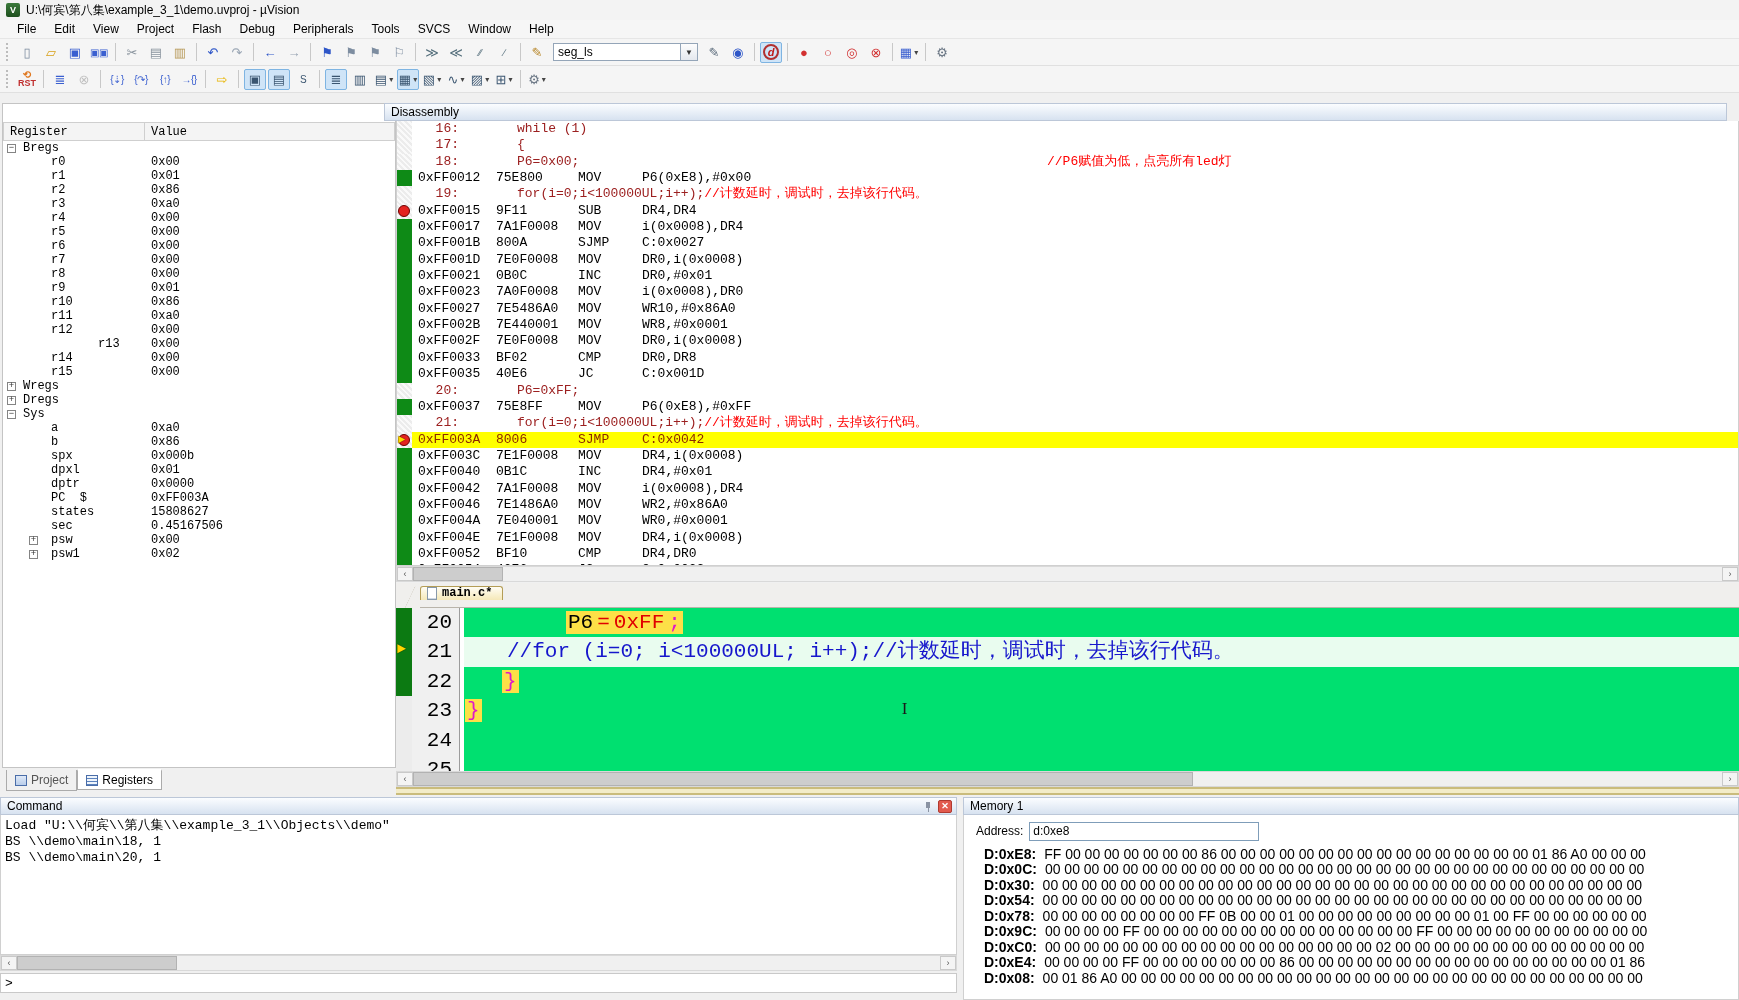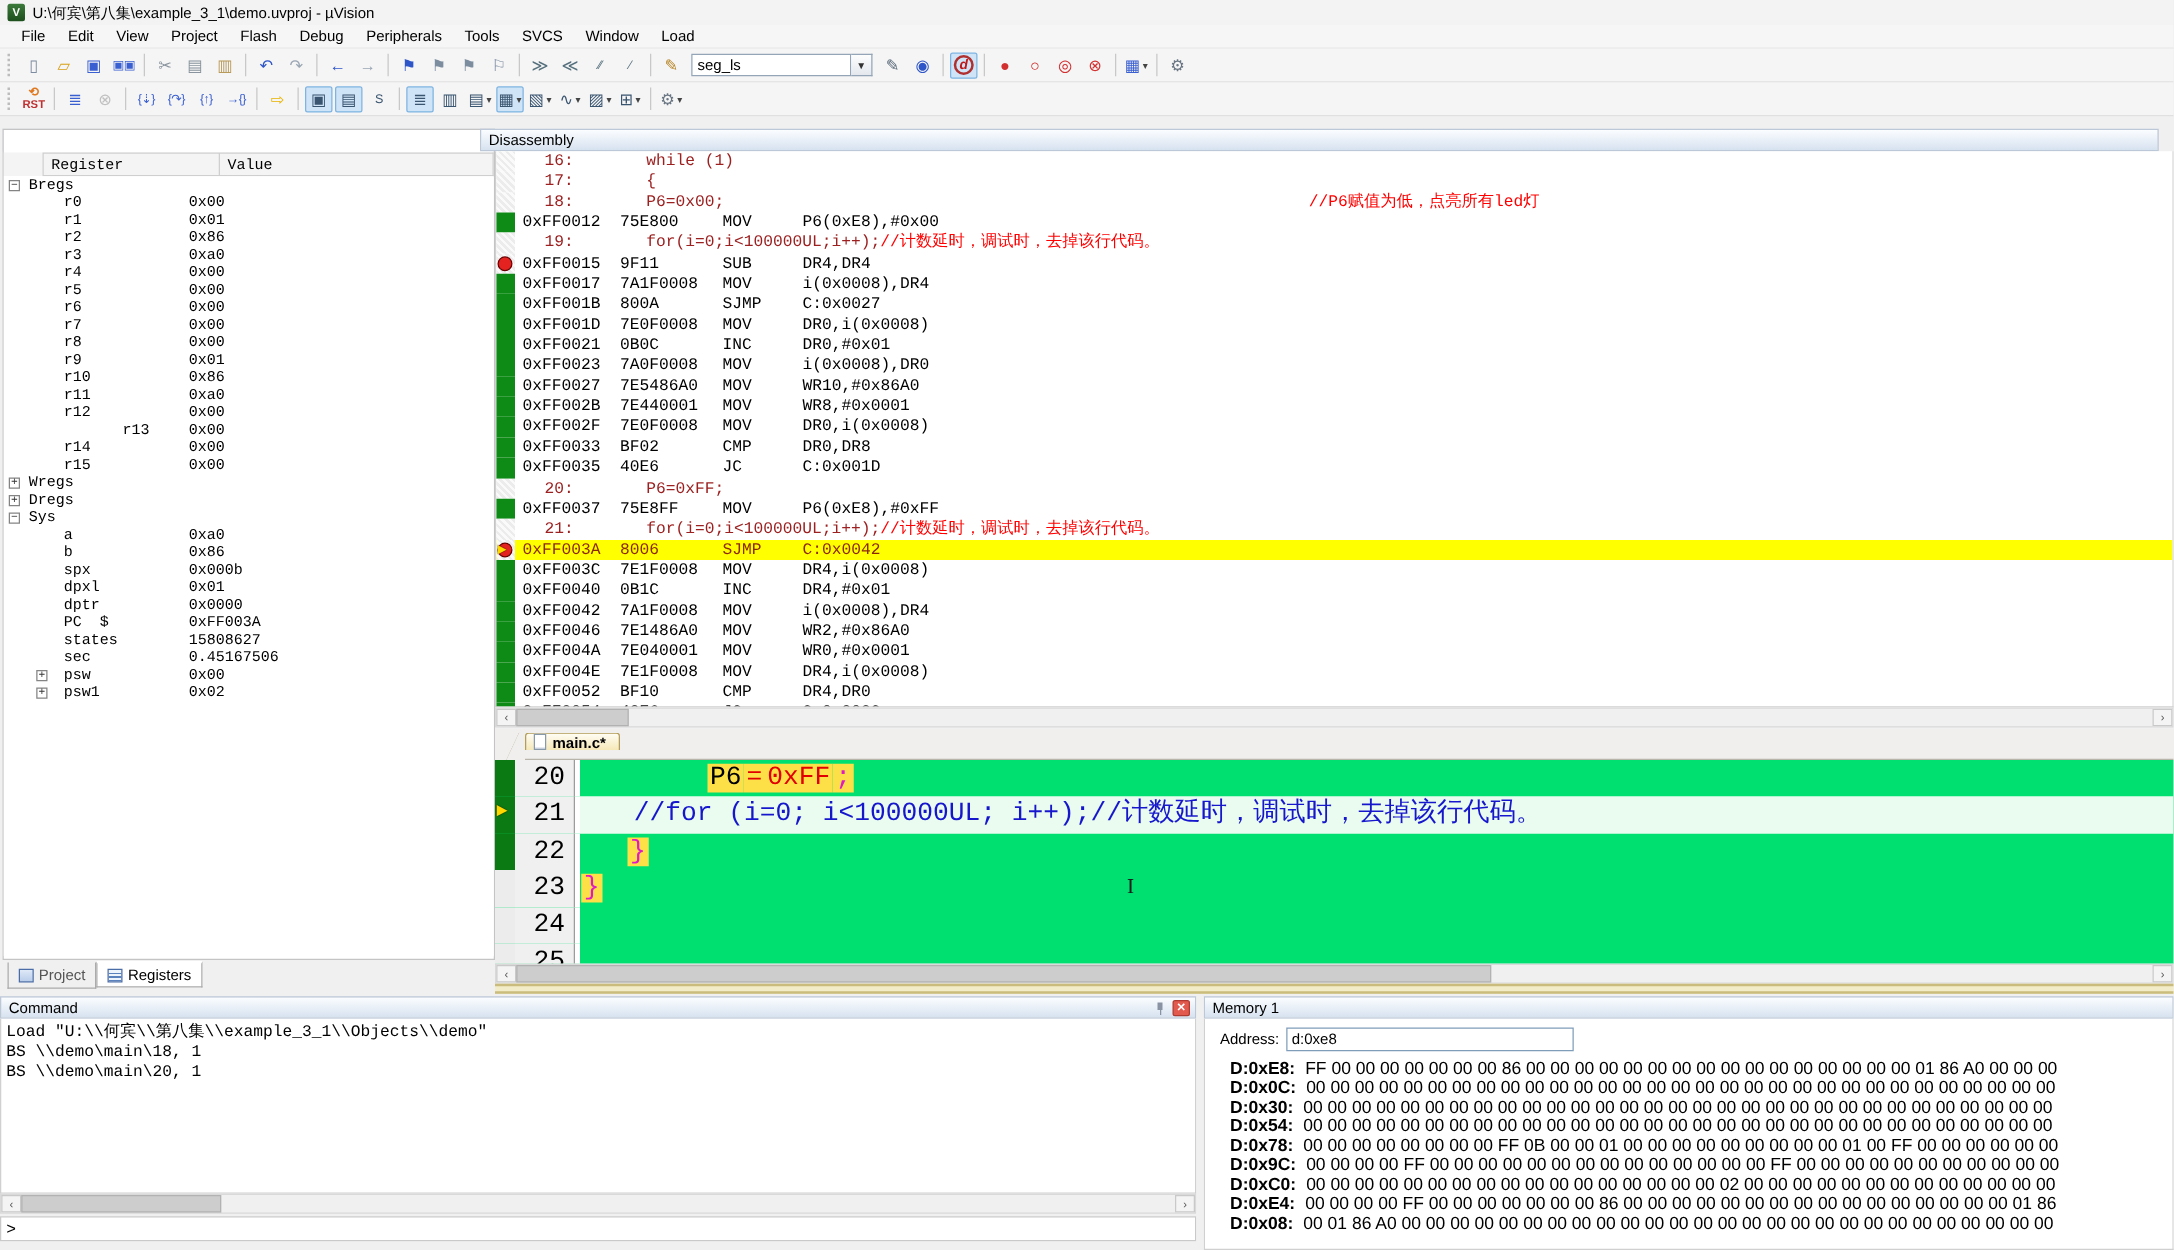--- a/index.html
+++ b/index.html
@@ -40,21 +40,21 @@
   .hscroll { position:absolute; height:16px; background:#f0f0f0; border:1px solid #d9d9d9; display:flex; align-items:stretch; }
   .sb-btn { width:16px; background:#f4f4f4; border:1px solid #c9c9c9; color:#555; font-size:9px; line-height:13px; text-align:center; }
   .sb-track { flex:1; position:relative; }
   .sb-thumb { position:absolute; top:0; height:100%; background:#cdcdcd; border:1px solid #b2b2b2; }
 
   
   #registers-panel { position:absolute; left:2px; top:103px; width:394px; height:665px; background:#fff; border:1px solid #c4c4c4; }
   #registers-header { left:2px; top:103px; width:394px; }
   #reg-colhead { position:absolute; left:3px; top:122px; width:392px; height:19px; display:flex; background:#f4f4f4; font-family:"Liberation Mono", monospace; font-size:12px; }
   #reg-colhead .col { border:1px solid #cfcfcf; border-left:none; padding:2px 6px; }
-  #reg-colhead .col:first-child { width:142px; border-left:1px solid #cfcfcf;margin-left:31px; }
+  #reg-colhead .col:first-child { width:142px; border-left:1px solid #cfcfcf; }
   #reg-colhead .col:last-child { flex:1; }
   #reg-body { position:absolute; left:3px; top:141px; width:392px; height:624px; overflow:hidden; font-family:"Liberation Mono", monospace; font-size:12px; background:#fff; }
   .reg-row { position:relative; height:14px; line-height:14px; }
   .reg-row .expander { position:absolute; top:2.5px; width:9px; height:9px; border:1px solid #848484; background:#fff; font-size:9px; line-height:7px; text-align:center; color:#333; }
   .reg-name { position:absolute; white-space:pre; }
   .reg-value { position:absolute; left:148px; white-space:pre; }
 
   
   #left-tabs { position:absolute; left:0; top:768px; width:396px; height:29px; background:#f0f0f0; display:flex; align-items:flex-start; padding:2px 0 0 6px; }
   .ltab { height:21px; display:flex; align-items:center; padding:0 8px; border:1px solid #ababab; border-top:none; background:#f0f0f0; color:#555; font-size:12px; }
@@ -75,21 +75,21 @@
   .dis-src { margin-left:58px; color:var(--maroon); }
   .dis-cmt { color:var(--credsrc); }
   .dis-far { position:absolute; left:650px; color:var(--credsrc); }
   .dis-addr { margin-left:6px; width:78px; flex:0 0 78px; }
   .dis-op { width:82px; flex:0 0 82px; }
   .dis-mn { width:64px; flex:0 0 64px; }
   #disasm-hscroll { left:396px; top:566px; width:1343px; }
 
   
   #editor-tabbar { position:absolute; left:396px; top:583px; width:1343px; height:25px; background:#f0efed; border-bottom:1px solid #b9b4aa; }
-  #editor-tab { position:absolute; left:24px; top:3px; height:14px; display:flex; align-items:flex-start; padding:0 10px 0 6px; background:linear-gradient(#fffdf4,#f5e8b8); border:1px solid #b49d56; border-bottom:none; border-radius:3px 3px 0 0; font-weight:bold; }
+  #editor-tab { position:absolute; left:24px; top:3px; height:14px; display:flex; align-items:flex-end; padding:0 10px 0 6px; background:linear-gradient(#fffdf4,#f5e8b8); border:1px solid #b49d56; border-bottom:none; border-radius:3px 3px 0 0; font-weight:bold;font-family:Liberation Mono, monospace; }
   #editor-tab .doc-icon { width:10px; height:13px; background:#fff; border:1px solid #8899aa; margin-right:5px; box-shadow:inset 0 -1px 0 #cfd8e4; }
   #tab-slant { position:absolute; left:0; top:3px; width:24px; height:22px; background:linear-gradient(115deg,#f0efed 55%,#d9d5cc 56%,#f0efed 58%); }
   #editor-body { position:absolute; left:396px; top:608px; width:1343px; height:163px; overflow:hidden; background:var(--green); font-family:"Liberation Mono", monospace; font-size:21px; }
   .ed-row { display:flex; height:29.4px; line-height:29.4px; }
   .ed-gut { width:16px; flex:0 0 16px; background:#ececec; position:relative; }
   .ed-gut.cov { background:var(--gutgreen); }
   .ed-gut .cur-arrow { font-size:15px; top:5px; }
   .ed-num { width:48px; flex:0 0 48px; background:#f0f0f0; border-right:1px solid #9c9c9c; text-align:right; padding-right:7px; color:#000; }
   .ed-gap { width:4px; flex:0 0 4px; background:#fff; }
   .ed-code { flex:1; position:relative; white-space:pre; }
@@ -133,21 +133,21 @@
       <div class="menu-item">File</div>
       <div class="menu-item">Edit</div>
       <div class="menu-item">View</div>
       <div class="menu-item">Project</div>
       <div class="menu-item">Flash</div>
       <div class="menu-item">Debug</div>
       <div class="menu-item">Peripherals</div>
       <div class="menu-item">Tools</div>
       <div class="menu-item">SVCS</div>
       <div class="menu-item">Window</div>
-      <div class="menu-item">Load</div>
+      <div class="menu-item">Help</div>
     </div>
 
   <div id="toolbar1" class="toolbar">
     <div class="tb-handle"></div>
   <div class="tb-btn">
         <div style="color: rgb(125, 141, 160);">▯</div>
       </div>
       <div class="tb-btn">
         <div style="color: rgb(216, 160, 24);">▱</div>
       </div>

